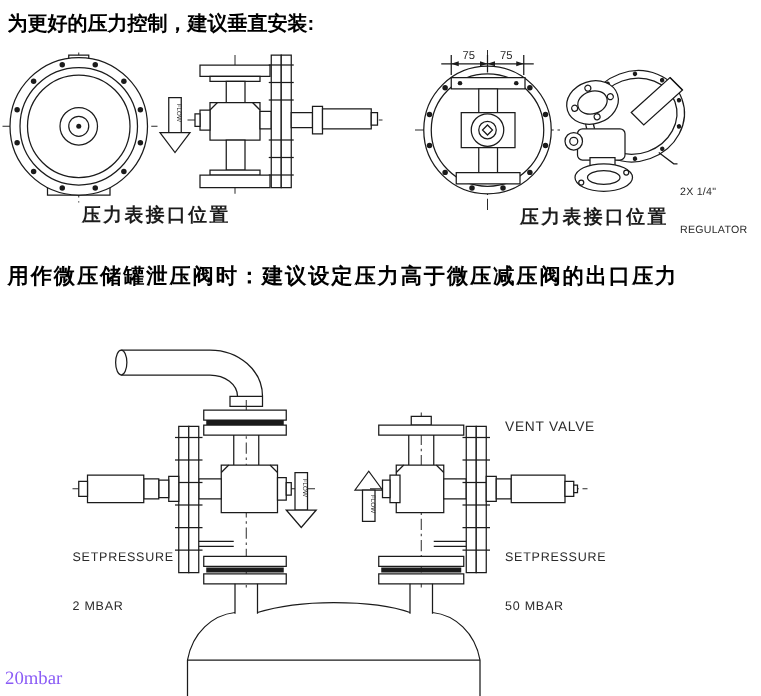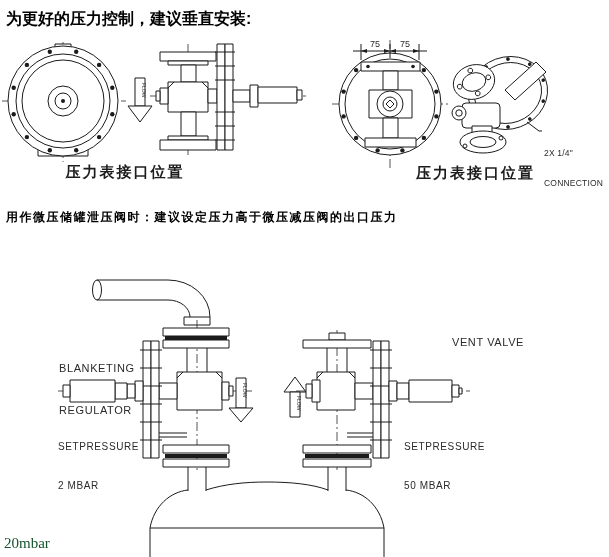--- a/index.html
+++ b/index.html
@@ -1,24 +1,24 @@
 <!DOCTYPE html>
 <html><head>
 <meta charset="utf-8">
 <style>
   html,body{margin:0;padding:0;background:#fff;}
   #page{position:relative;width:609px;height:557px;background:#ffffff;overflow:hidden;
         font-family:"Liberation Sans","DejaVu Sans",sans-serif;color:#111;}
   .cn-heading{position:absolute;font-size:16px;font-weight:600;color:#000000;white-space:nowrap;}
-  .cn-heading.mid{font-size:12px;font-weight:700;letter-spacing:1.5px;}
+  .cn-heading.mid{font-size:17px;font-weight:700;letter-spacing:1.5px;}
   .cap{position:absolute;font-size:15px;font-weight:700;color:#1c1c1c;text-align:center;letter-spacing:2px;white-space:nowrap;}
   .cad{position:absolute;color:#2b2b2b;font-size:10px;line-height:13px;letter-spacing:0.6px;white-space:pre;}
   .cad.big{font-size:11px;line-height:14px;}
   .cad.small{font-size:8.5px;line-height:10px;letter-spacing:0.2px;}
-  .serif-note{position:absolute;font-family:"Liberation Serif","DejaVu Serif",serif;font-size:15px;color:#14532d;}
+  .serif-note{position:absolute;font-family:"Liberation Serif","DejaVu Serif",serif;font-size:15px;color:#8b5cf6;}
   svg{position:absolute;left:0;top:0;}
   svg *{vector-effect:non-scaling-stroke;}
   .ln{stroke:#1b1b1b;stroke-width:1;fill:none;}
   .lnf{stroke:#1b1b1b;stroke-width:1;fill:#ffffff;}
   .fill{fill:#1b1b1b;stroke:none;}
   .dash{stroke:#2a2a2a;stroke-width:0.8;fill:none;stroke-dasharray:9 3 2 3;}
   .cadsvg{font-family:"Liberation Sans","DejaVu Sans",sans-serif;fill:#2b2b2b;}
 </style>
 </head>
 <body>
@@ -287,32 +287,28 @@
   </svg>
 
   <div class="cn-heading" style="left:6px;top:9px;">为更好的压力控制，建议垂直安装:</div>
 
   <div class="cap" style="left:45px;top:163px;width:160px;">压力表接口位置</div>
 
   <div class="cap" style="left:398px;top:164px;width:155px;">压力表接口位置</div>
 
   <div class="cad small" style="left:544px;top:128px;">
     <div>2X 1/4"</div>
-    <div>CONNECTION</div>
-  </div>
-
-  <div class="cn-heading mid" style="left:6px;top:209px;">用作微压储罐泄压阀时：建议设定压力高于微压减压阀的出口压力</div>
-
-
-  <div class="cad big" style="left:59px;top:333px;">
-    <div>BLANKETING</div>
     <div>REGULATOR</div>
   </div>
 
-  <div class="cad big" style="left:404px;top:335px;margin-left:48px;">VENT VALVE</div>
+  <div class="cn-heading mid" style="left:6px;top:209px;">用作微压储罐泄压阀时：建议设定压力高于微压减压阀的出口压力</div>
+
+
+
+  <div class="cad big" style="left:404px;top:335px;">VENT VALVE</div>
 
   <div class="cad" style="left:58px;top:414px;">
     <div>SETPRESSURE</div>
     <div>2 MBAR</div>
   </div>
 
   <div class="cad" style="left:404px;top:414px;">
     <div>SETPRESSURE</div>
     <div>50 MBAR</div>
   </div>

